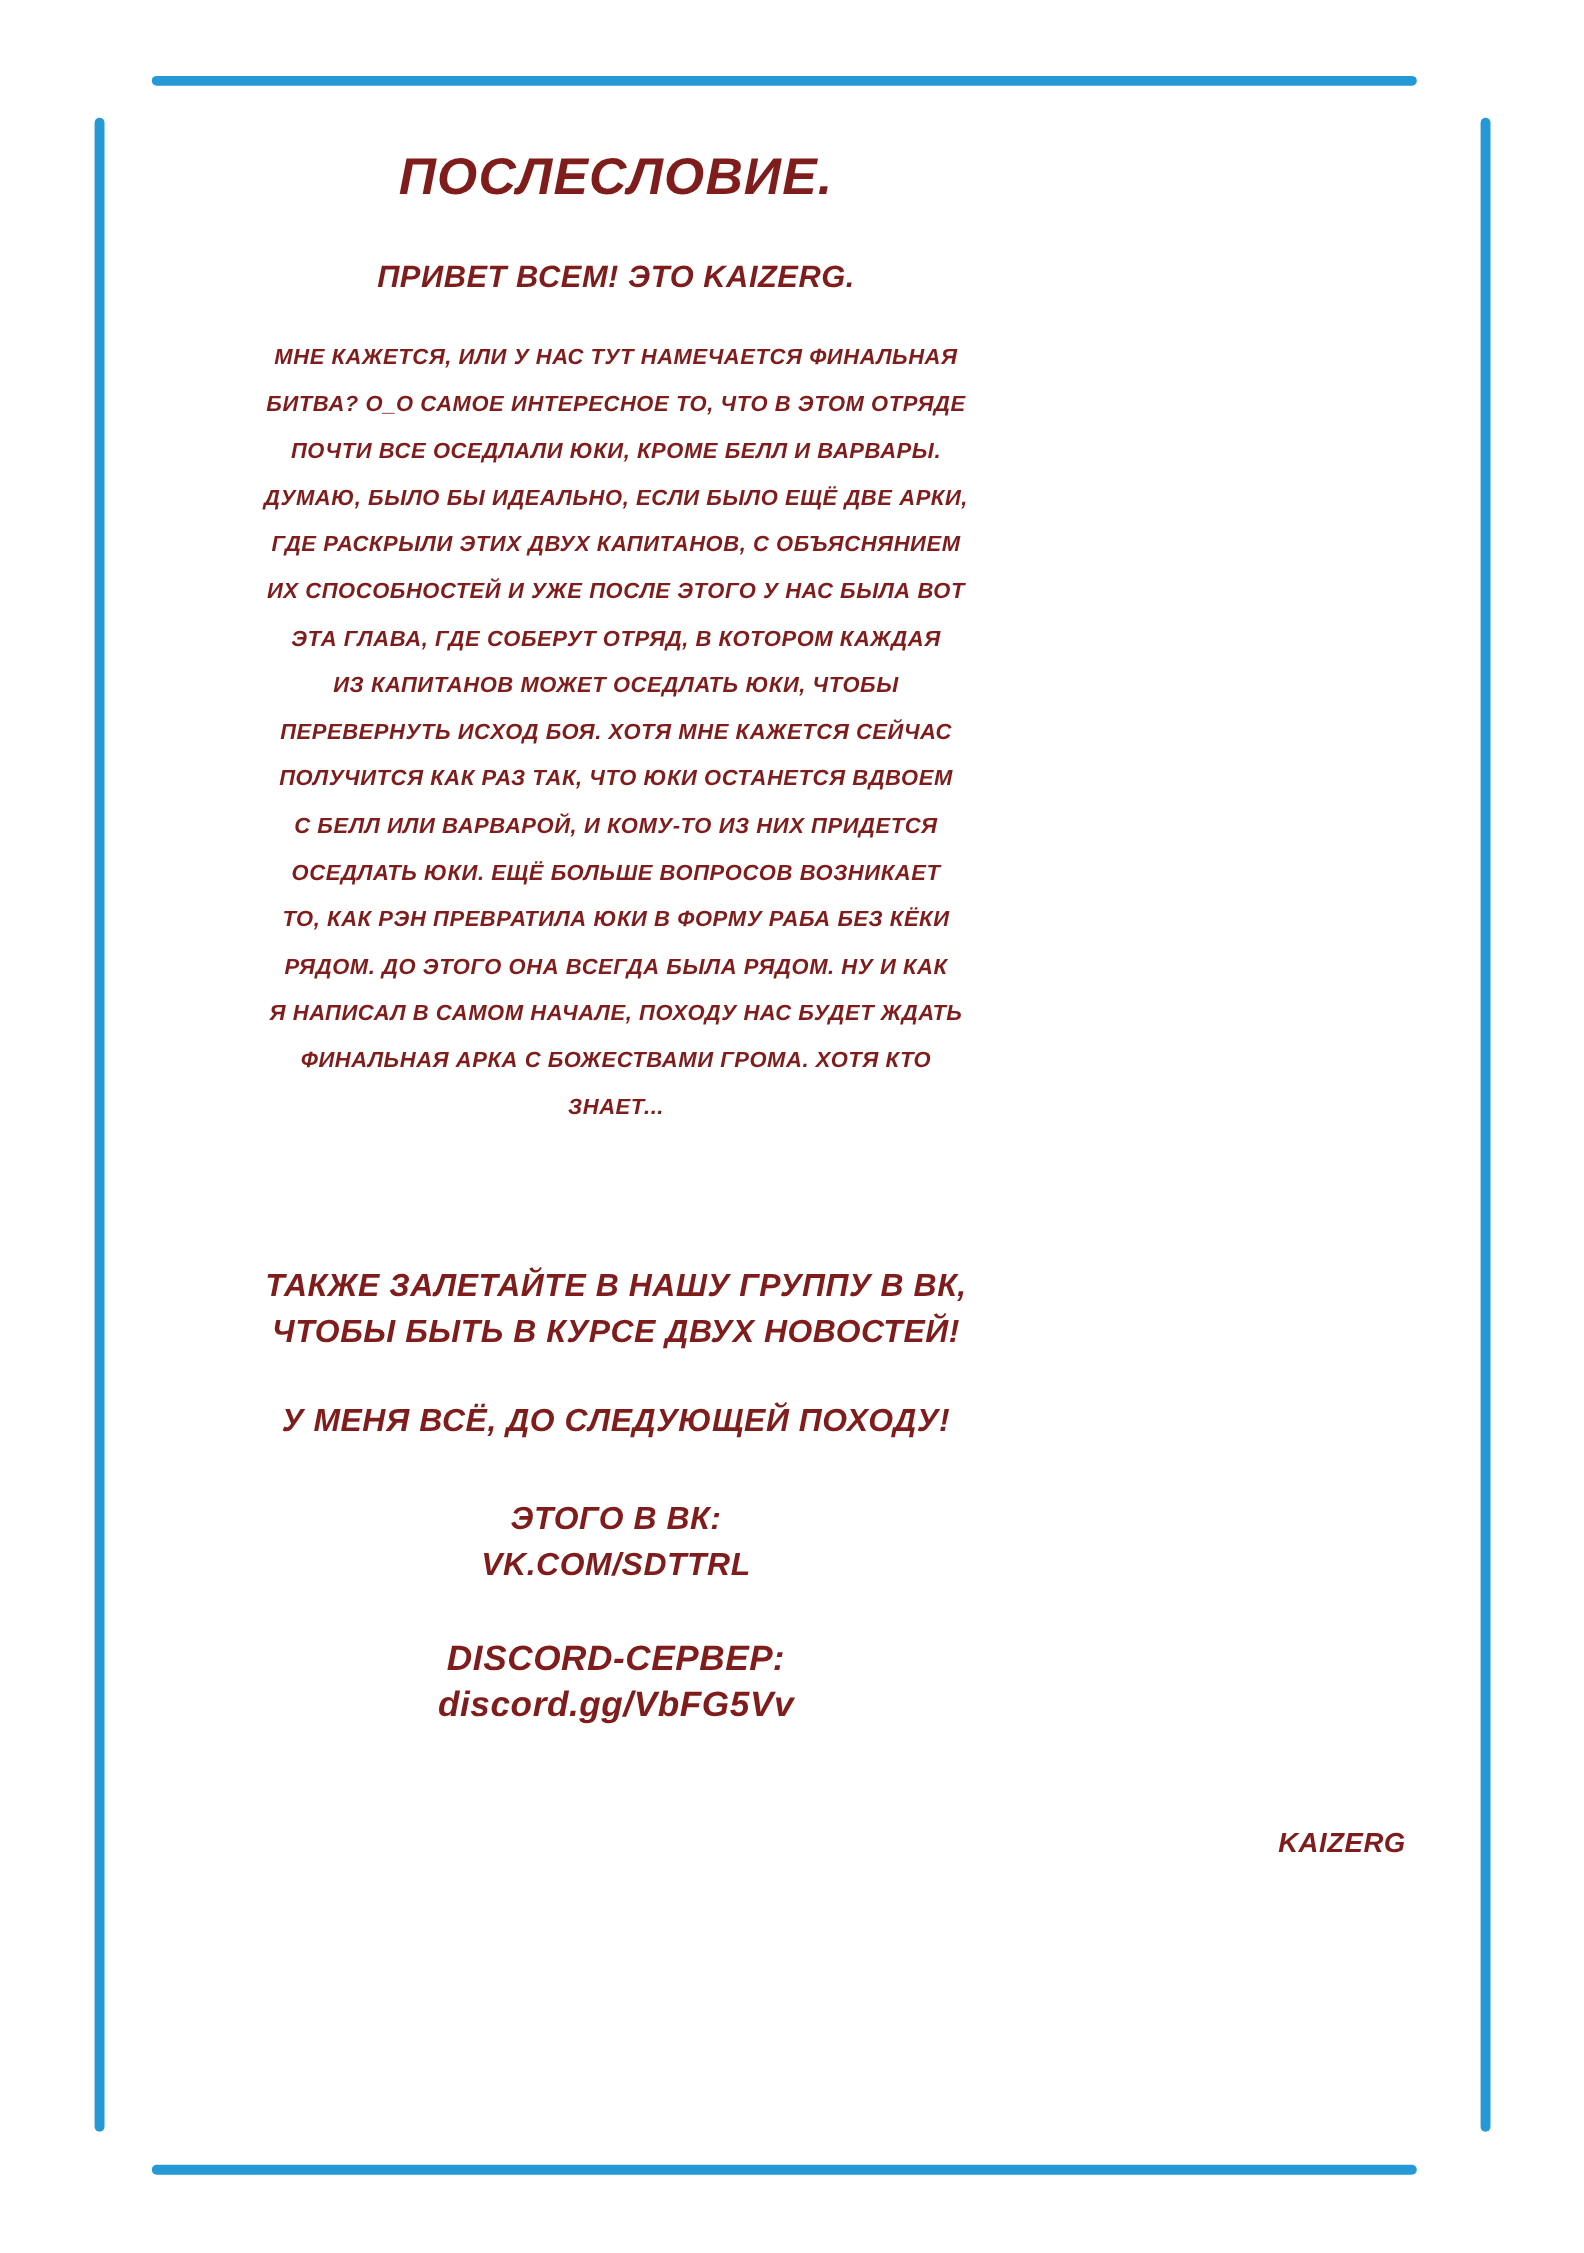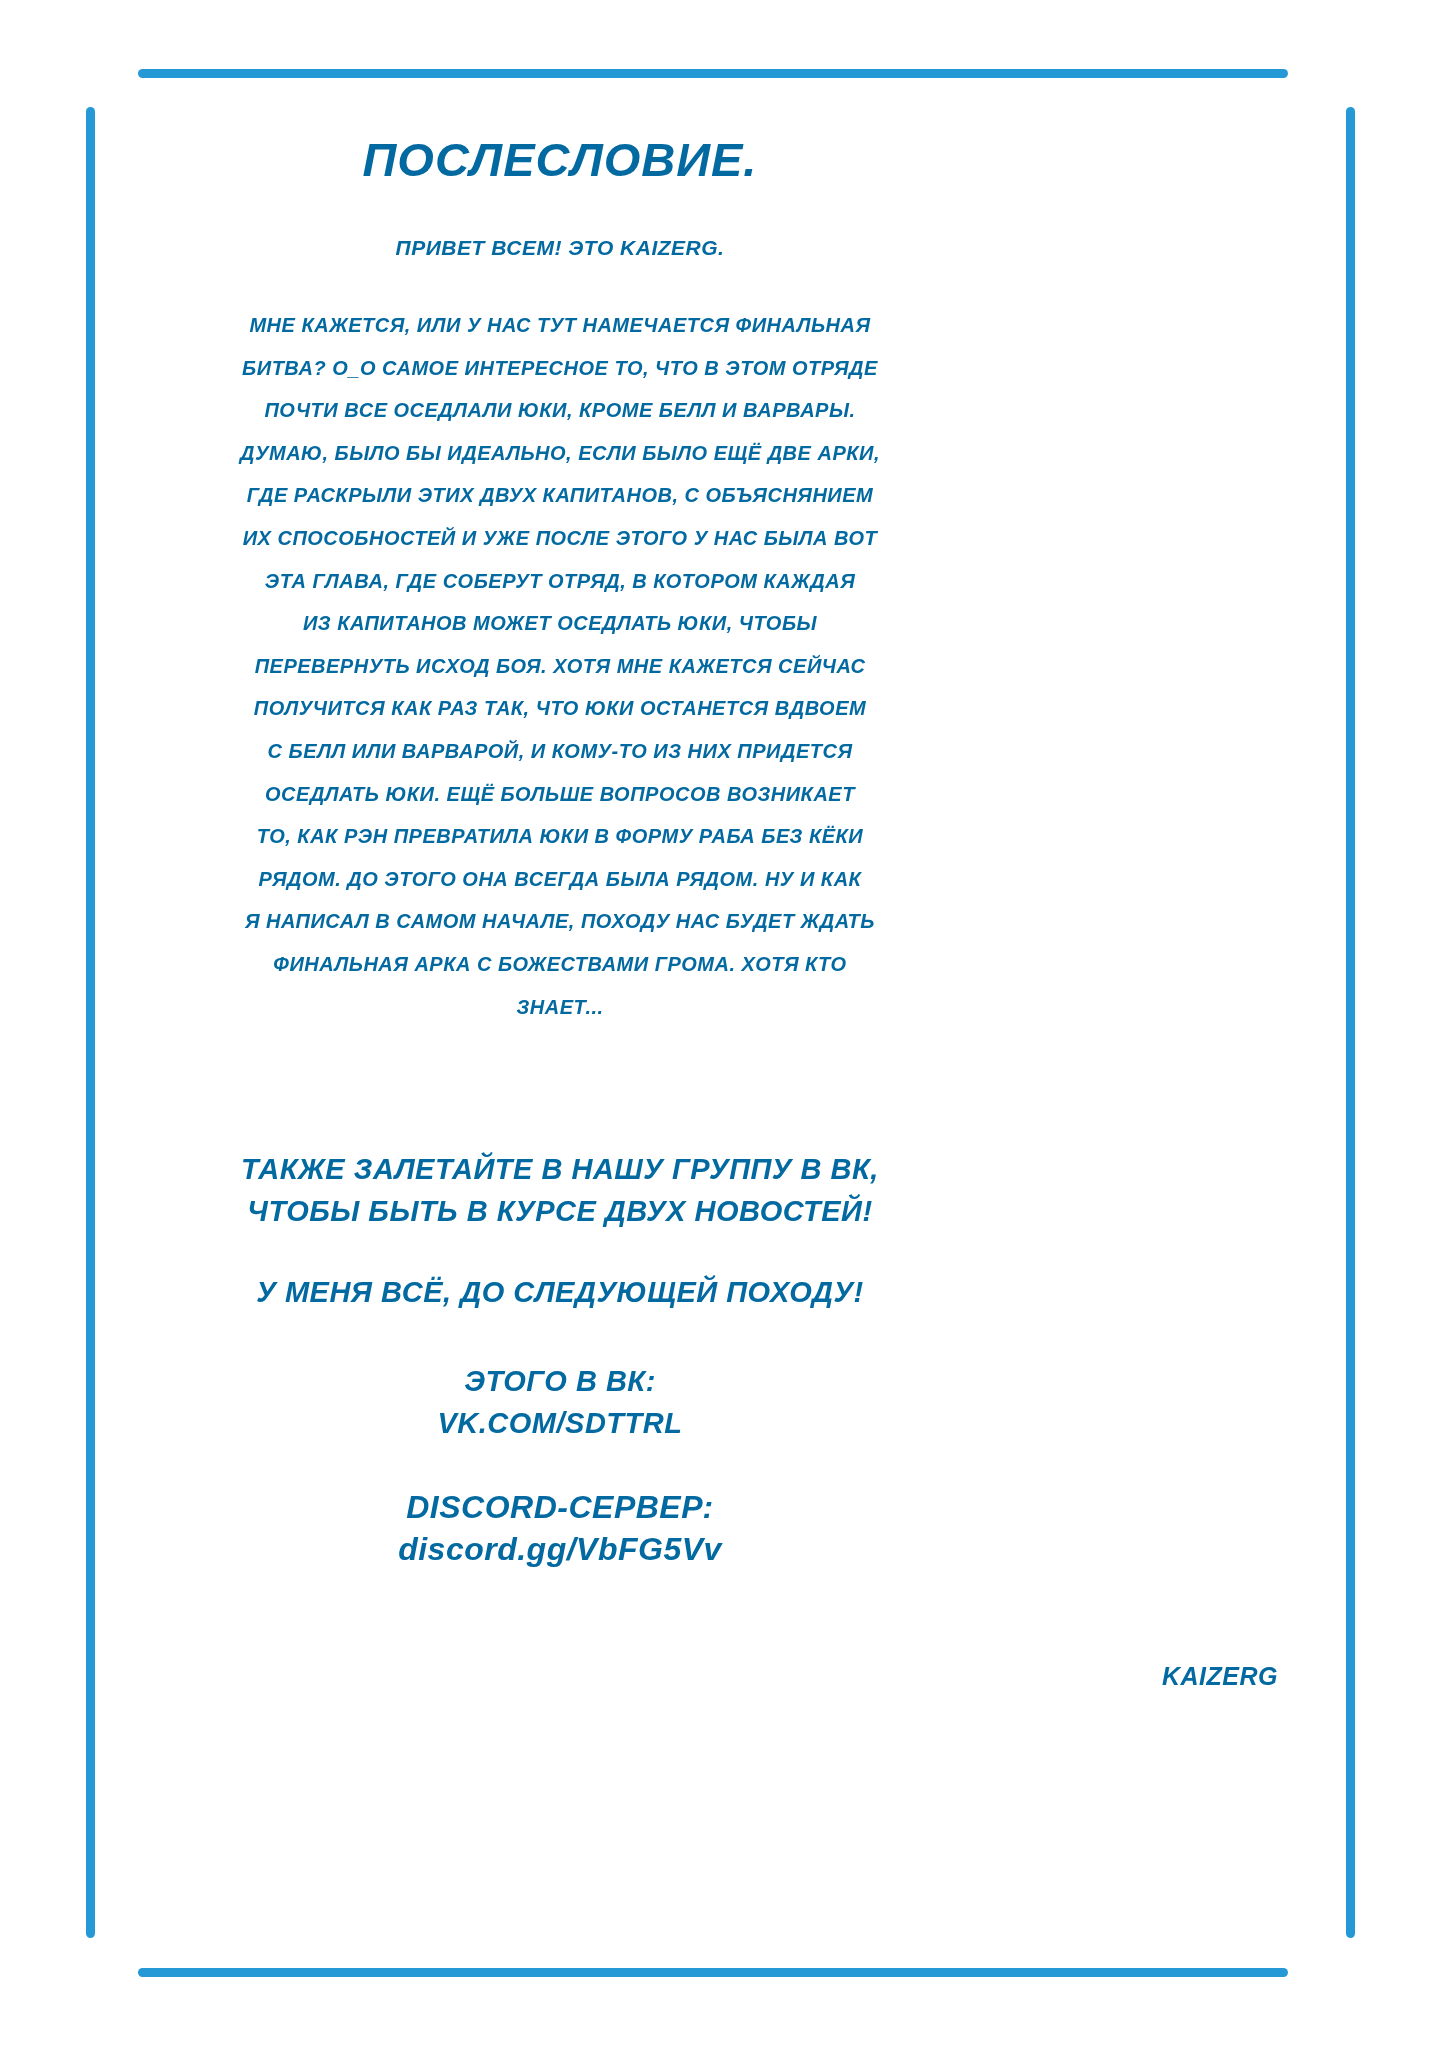--- a/index.html
+++ b/index.html
@@ -19,28 +19,28 @@
   #frame-top    { left: 138px; top: 69px;   width: 1150px; height: 9px; }
   #frame-bottom { left: 138px; top: 1968px; width: 1150px; height: 9px; }
   #frame-left   { left: 86px;  top: 107px;  width: 9px;  height: 1831px; }
   #frame-right  { left: 1346px;top: 107px;  width: 9px;  height: 1831px; }
 
   .txt {
     position: absolute;
     left: 95px;
     width: 930px;
     text-align: center;
-    color: #0369a1;
+    color: #7f1d1d;
     font-weight: bold;
     font-style: italic;
     white-space: pre-line;
     letter-spacing: 0.5px;
   }
   #title     { top: 132px;  font-size: 47px; letter-spacing: 1px; }
-  #greeting  { top: 236px;  font-size: 21px; }
+  #greeting  { top: 236px;  font-size: 28px; }
   #paragraph { top: 304px;  font-size: 20px; line-height: 42.6px; }
   #vk-invite { top: 1148px; font-size: 29px; line-height: 42px; }
   #signoff   { top: 1276px; font-size: 29px; }
   #vk-group  { top: 1360px; font-size: 29px; line-height: 42px; }
   #discord   { top: 1486px; font-size: 32px; line-height: 42px; }
   #signature { top: 1662px; left: 1095px; width: 250px; font-size: 25px; }
 </style>
 </head>
 <body>
 

